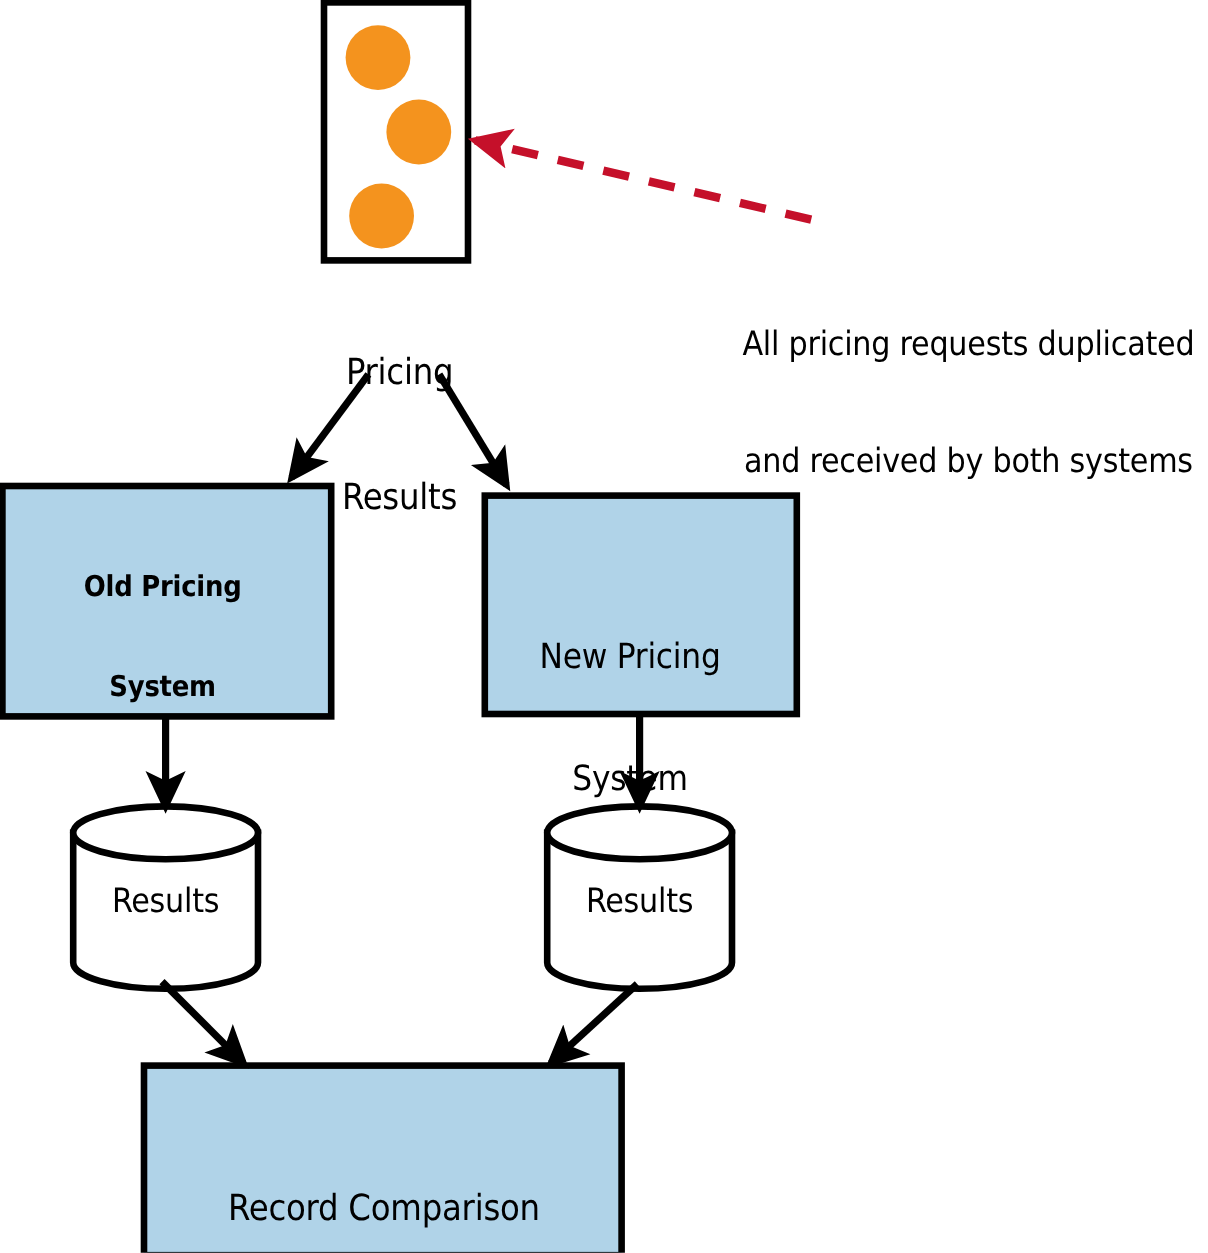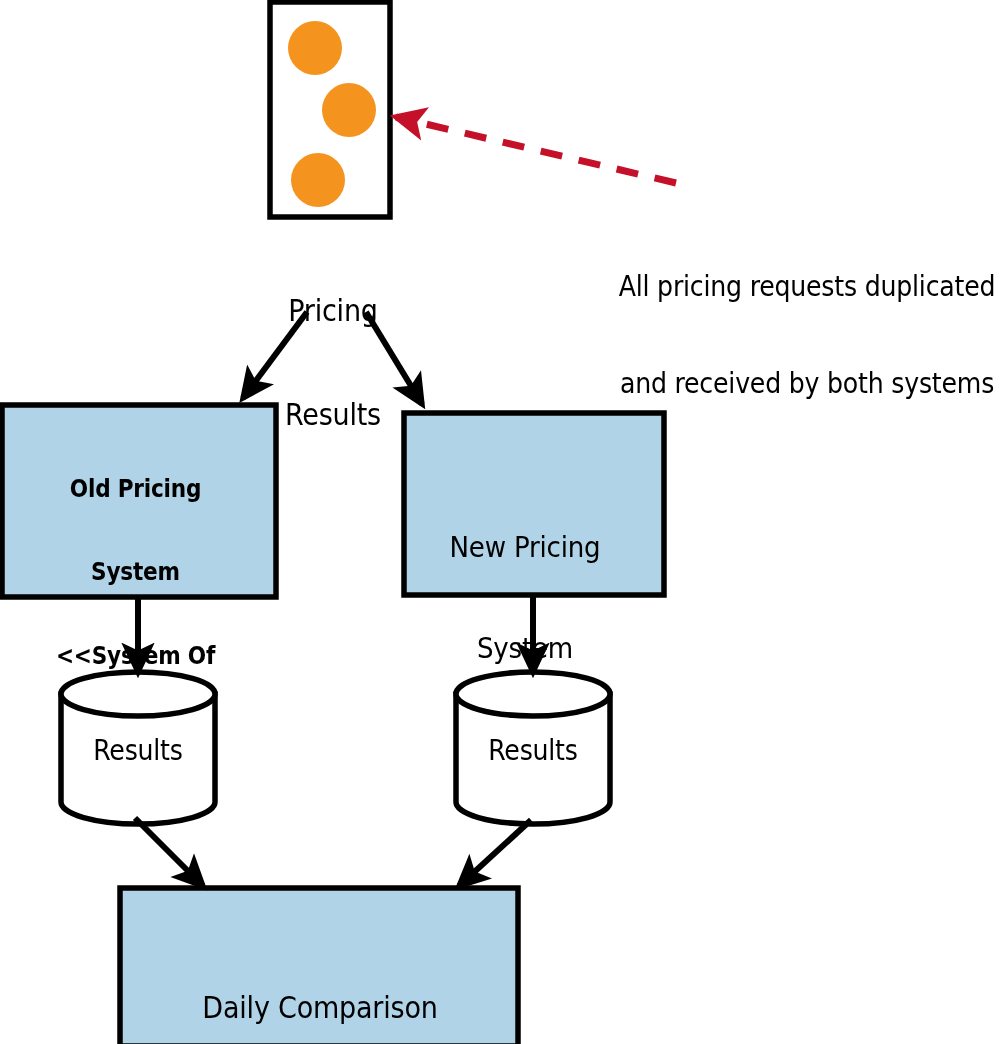--- a/index.html
+++ b/index.html
@@ -139,34 +139,33 @@
   </svg>
 
   <div class="lbl" id="pricing-requests-label">
     <span class="lbl-line">Pricing</span>
     <span class="lbl-line">Results</span>
   </div>
 
   <div class="lbl" id="old-system-label">
     <span class="lbl-line">Old Pricing</span>
     <span class="lbl-line">System</span>
-    <span class="lbl-line">&lt;&lt;System Of</span>
   </div>
 
   <div class="lbl" id="new-system-label">
     <span class="lbl-line">New Pricing</span>
     <span class="lbl-line">System</span>
   </div>
 
   <div class="lbl" id="left-results-label">Results</div>
 
   <div class="lbl" id="right-results-label">Results</div>
 
   <div class="lbl" id="batch-process-label">
-    <span class="lbl-line">Daily Comparison</span>
+    <span class="lbl-line">Record Comparison</span>
     
   </div>
 
   <div class="lbl" id="annotation-label">
     <span class="lbl-line">All pricing requests duplicated</span>
     <span class="lbl-line">and received by both systems</span>
   </div>
 
 </div>
 

